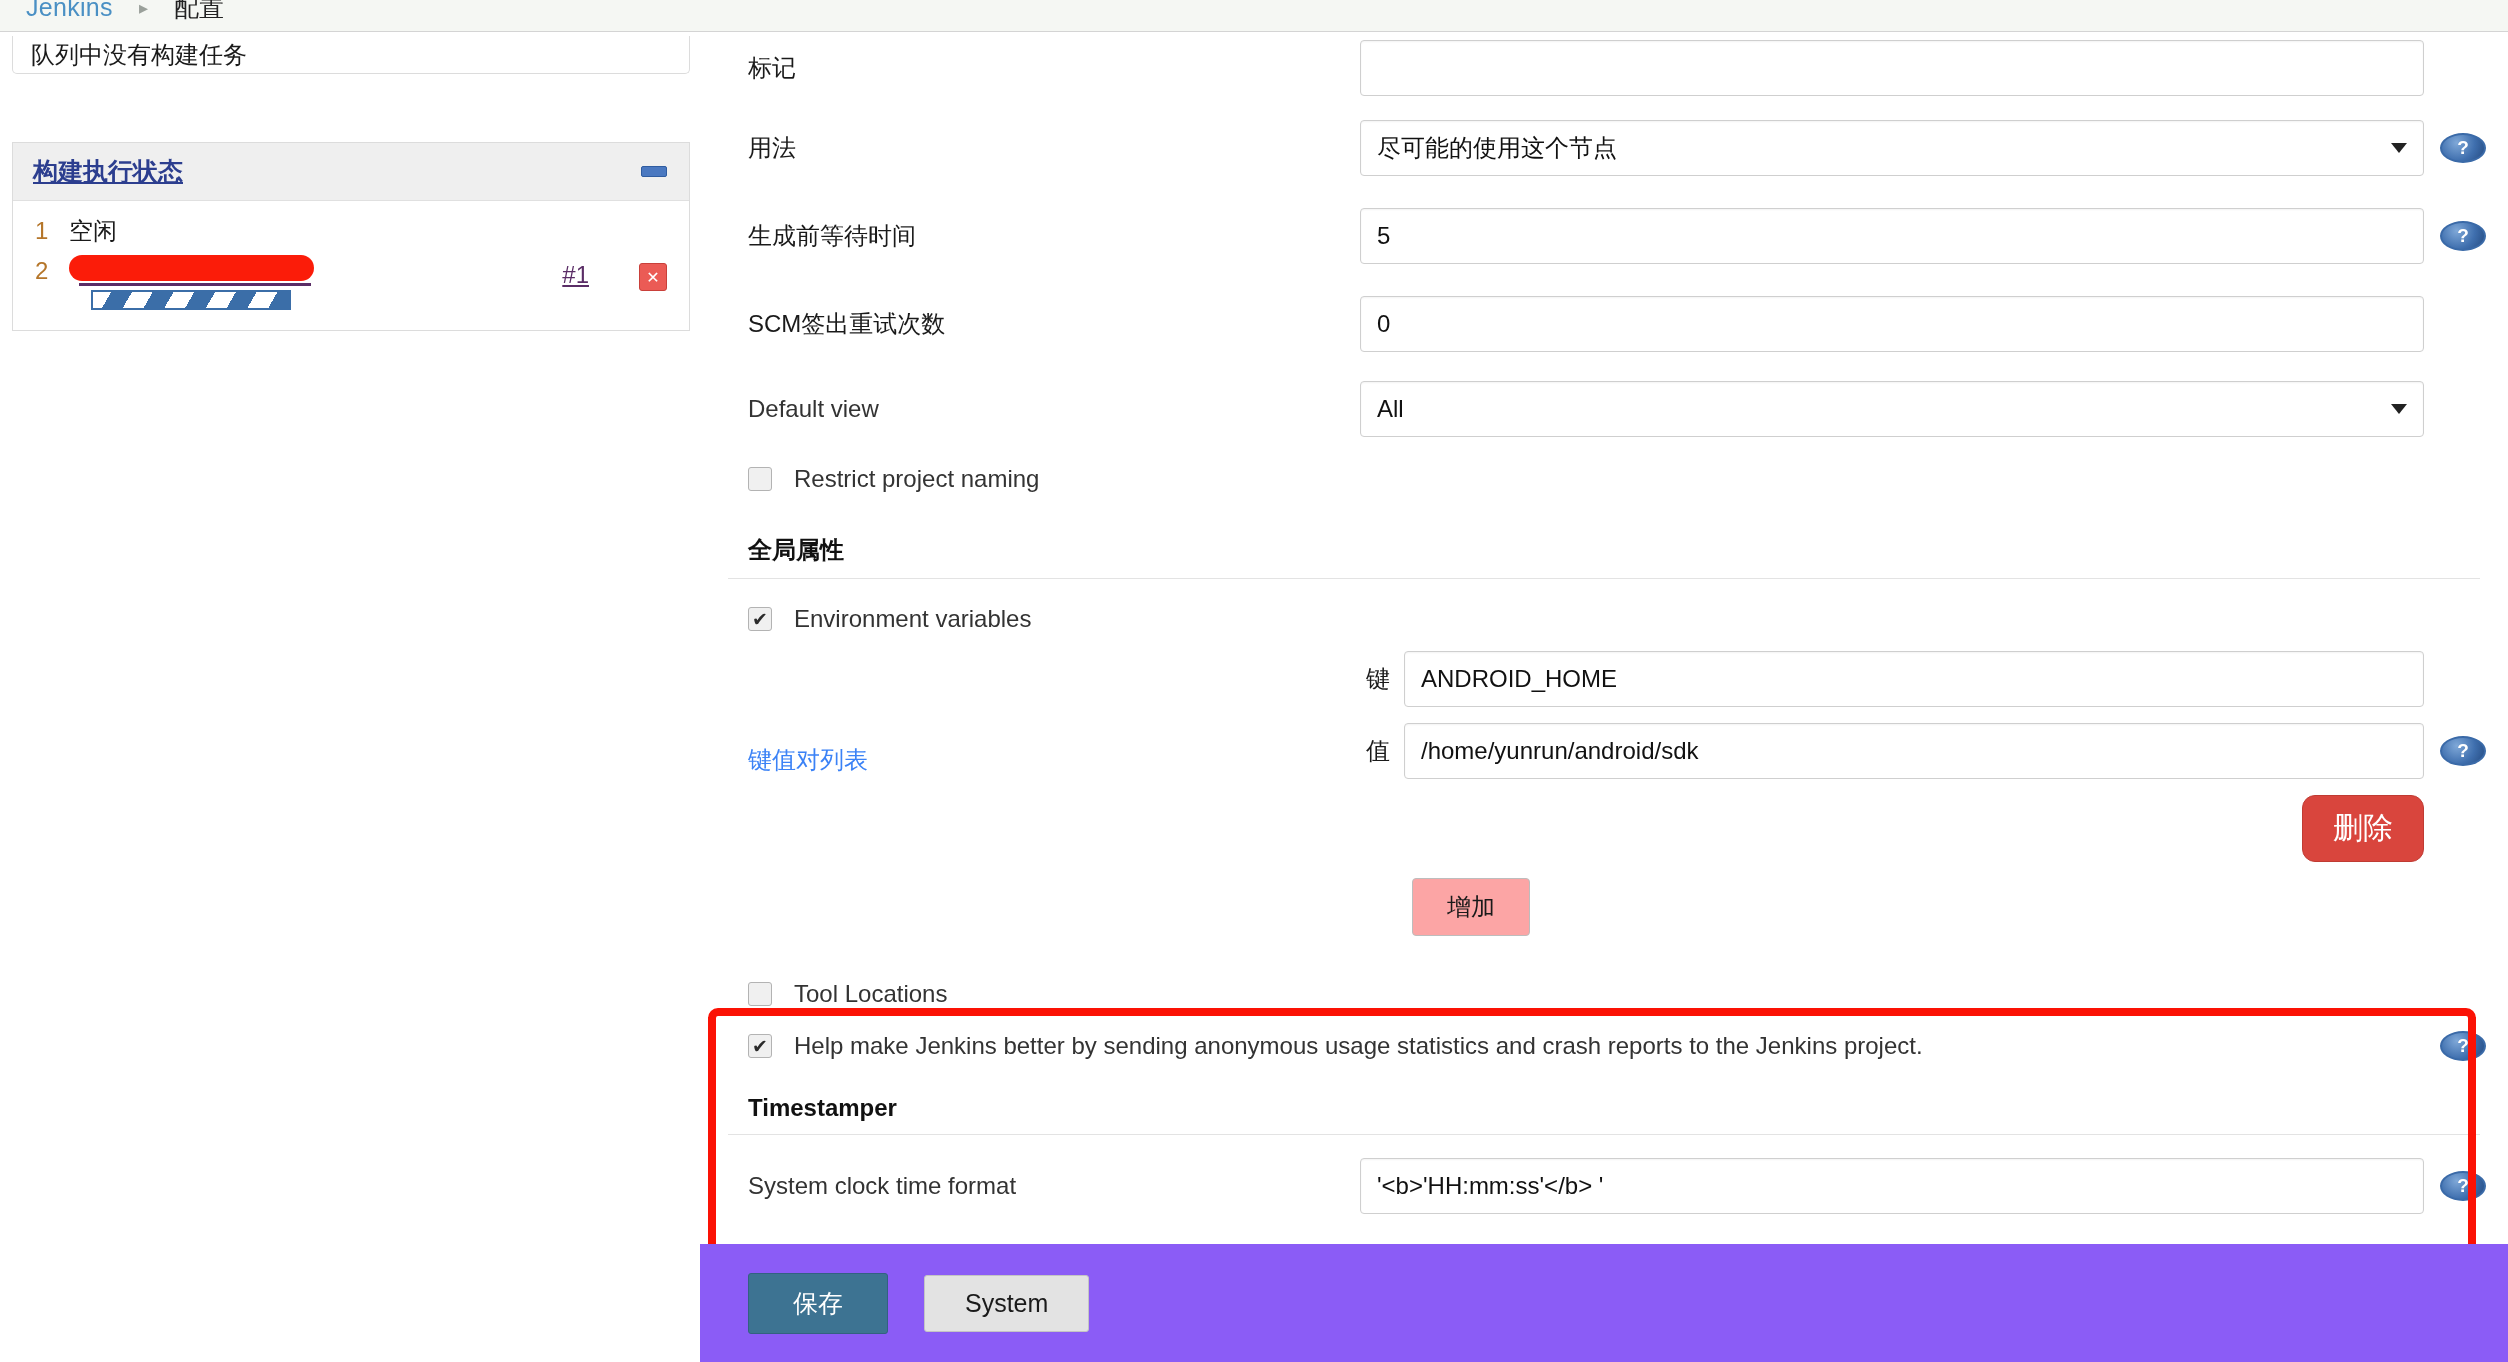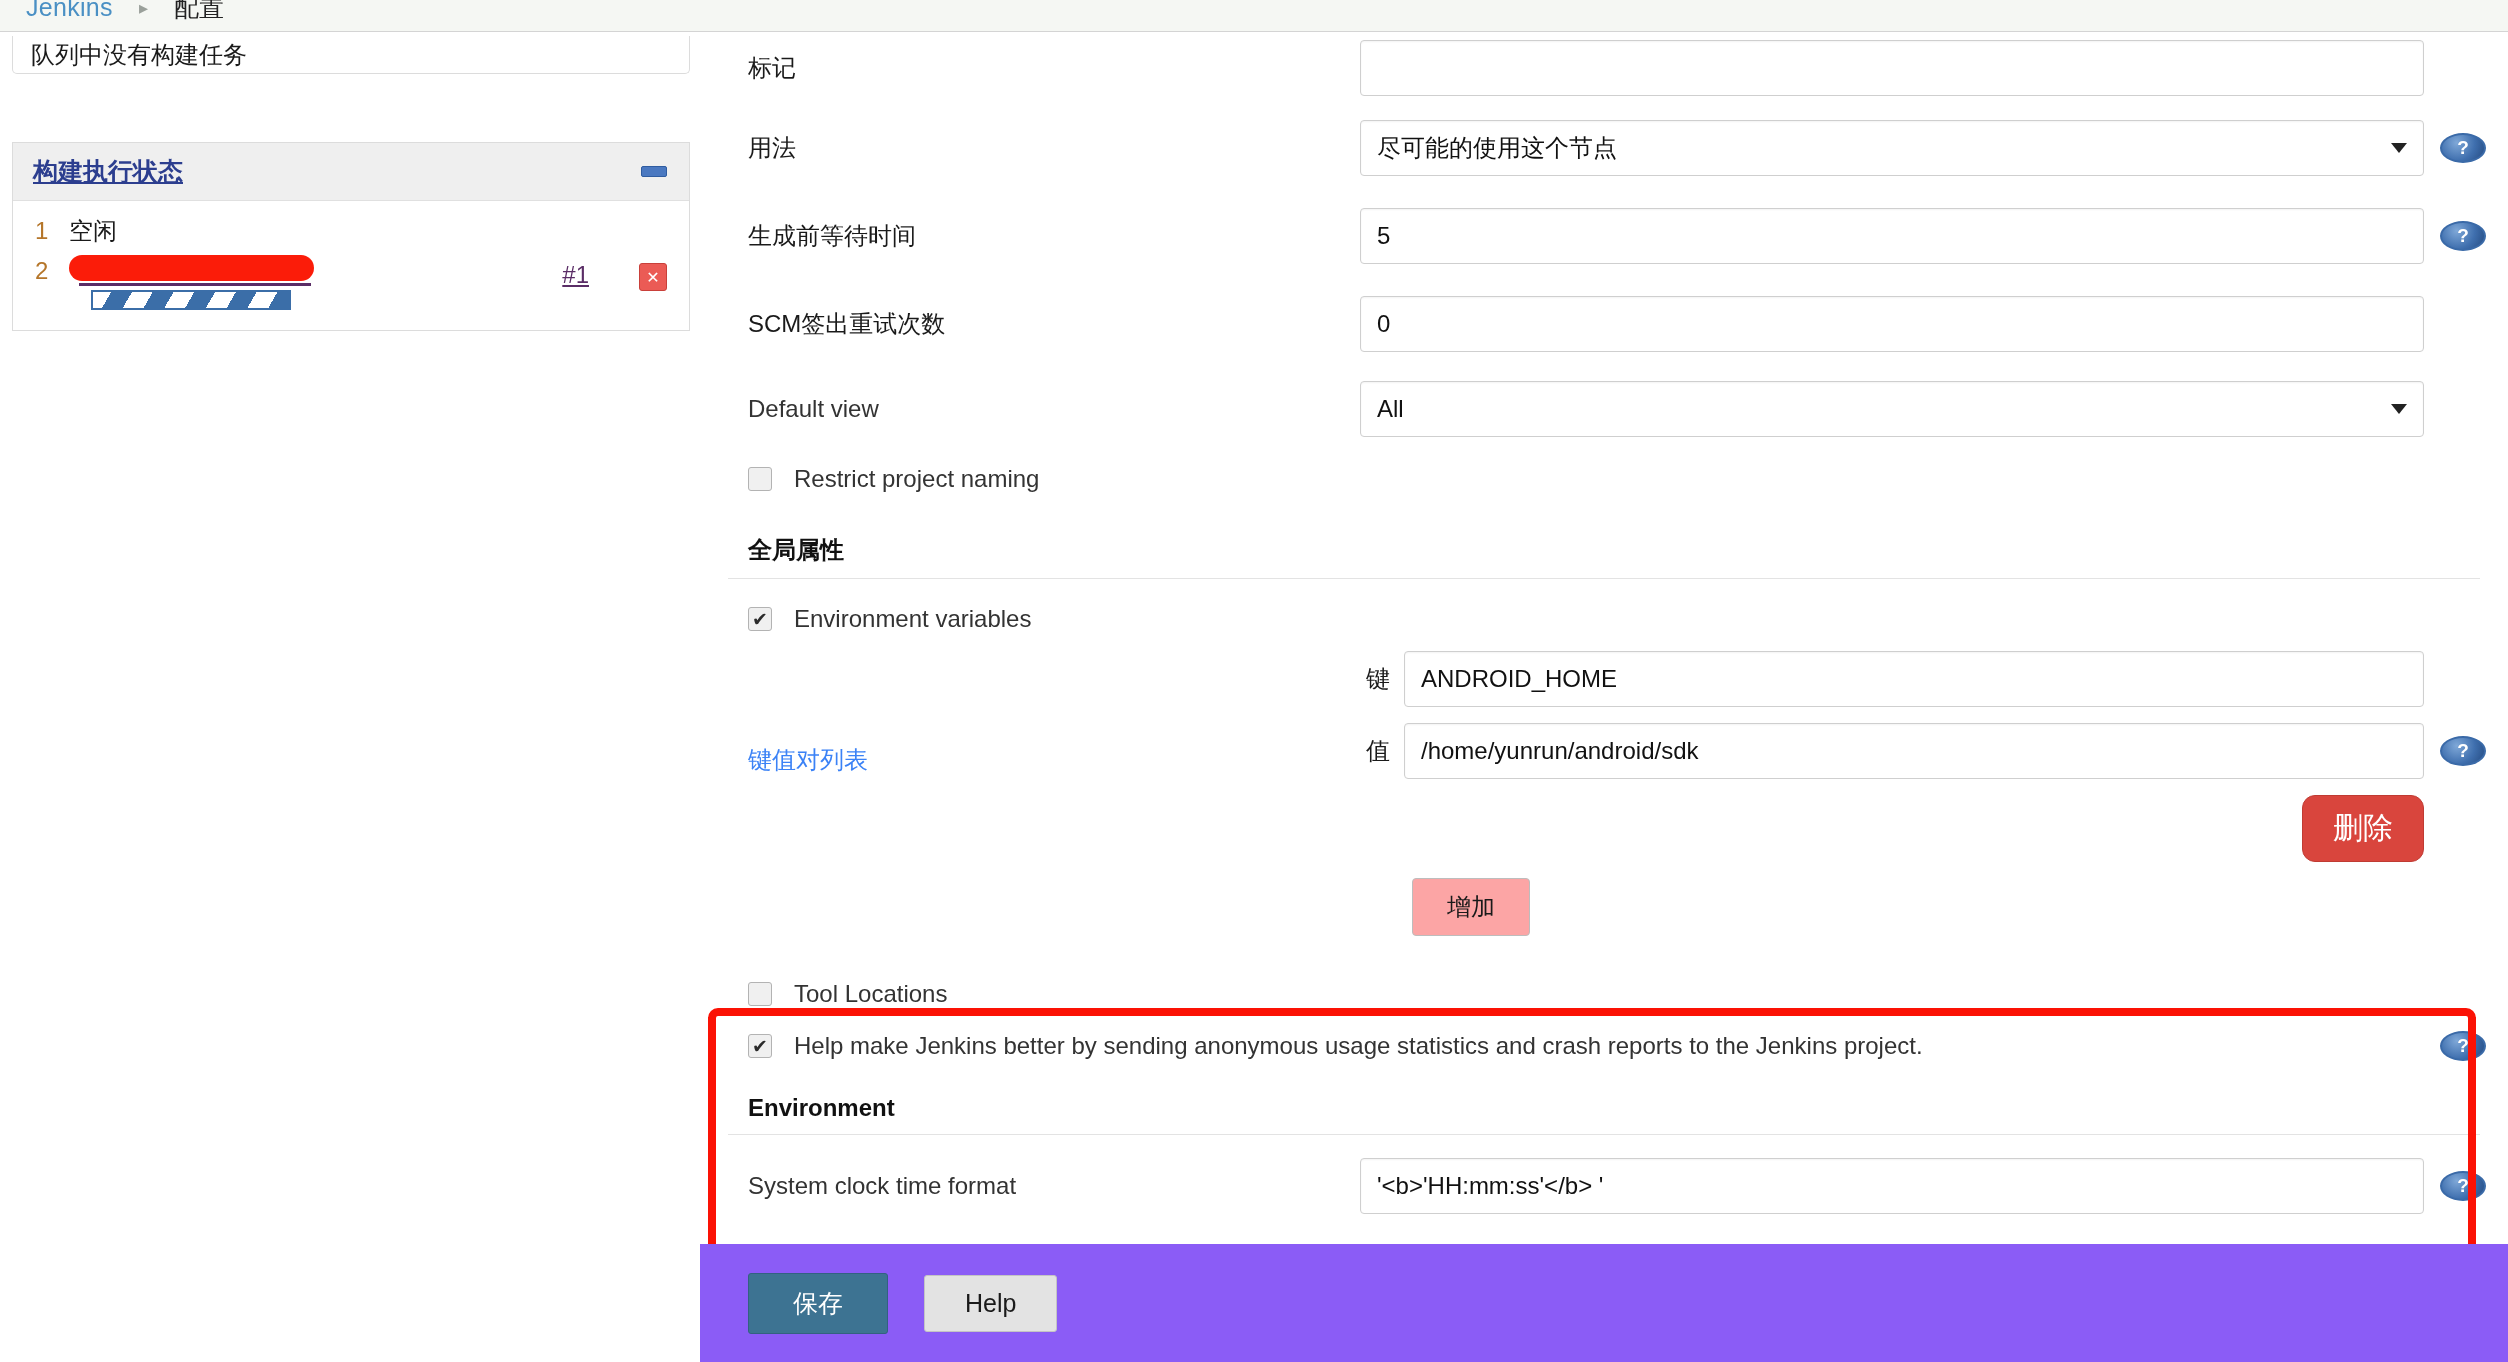--- a/index.html
+++ b/index.html
@@ -410,31 +410,31 @@
   </div>
 
   <div class="frow" style="height:52px;">
     <div style="display:flex; align-items:center; padding-left:48px; flex:1 1 auto;">
       <span class="cbox">✔</span>
       <span class="cblabel">Help make Jenkins better by sending anonymous usage statistics and crash reports to the Jenkins project.</span>
     </div>
     <span class="help">?</span>
   </div>
 
-  <div class="section-title" style="padding-top:22px;">Environment</div>
+  <div class="section-title" style="padding-top:22px;">Timestamper</div>
   <div class="hr"></div>
 
   <div class="frow" style="height:82px; margin-top:10px;">
     <div class="flabel en">System clock time format</div>
     <div class="fctl">
       <input class="inp" type="text" value="'&lt;b&gt;'HH:mm:ss'&lt;/b&gt; '" style="">
       <span class="help">?</span>
     </div>
   </div>
 
   <div class="faded" style="padding-top:12px;">Elapsed time format</div>
 
 </div>
 
 <div class="bottom-bar">
   <button class="btn-save">保存</button>
-  <button class="btn-apply">Help</button>
+  <button class="btn-apply">System</button>
 </div>
 
 </body></html>

